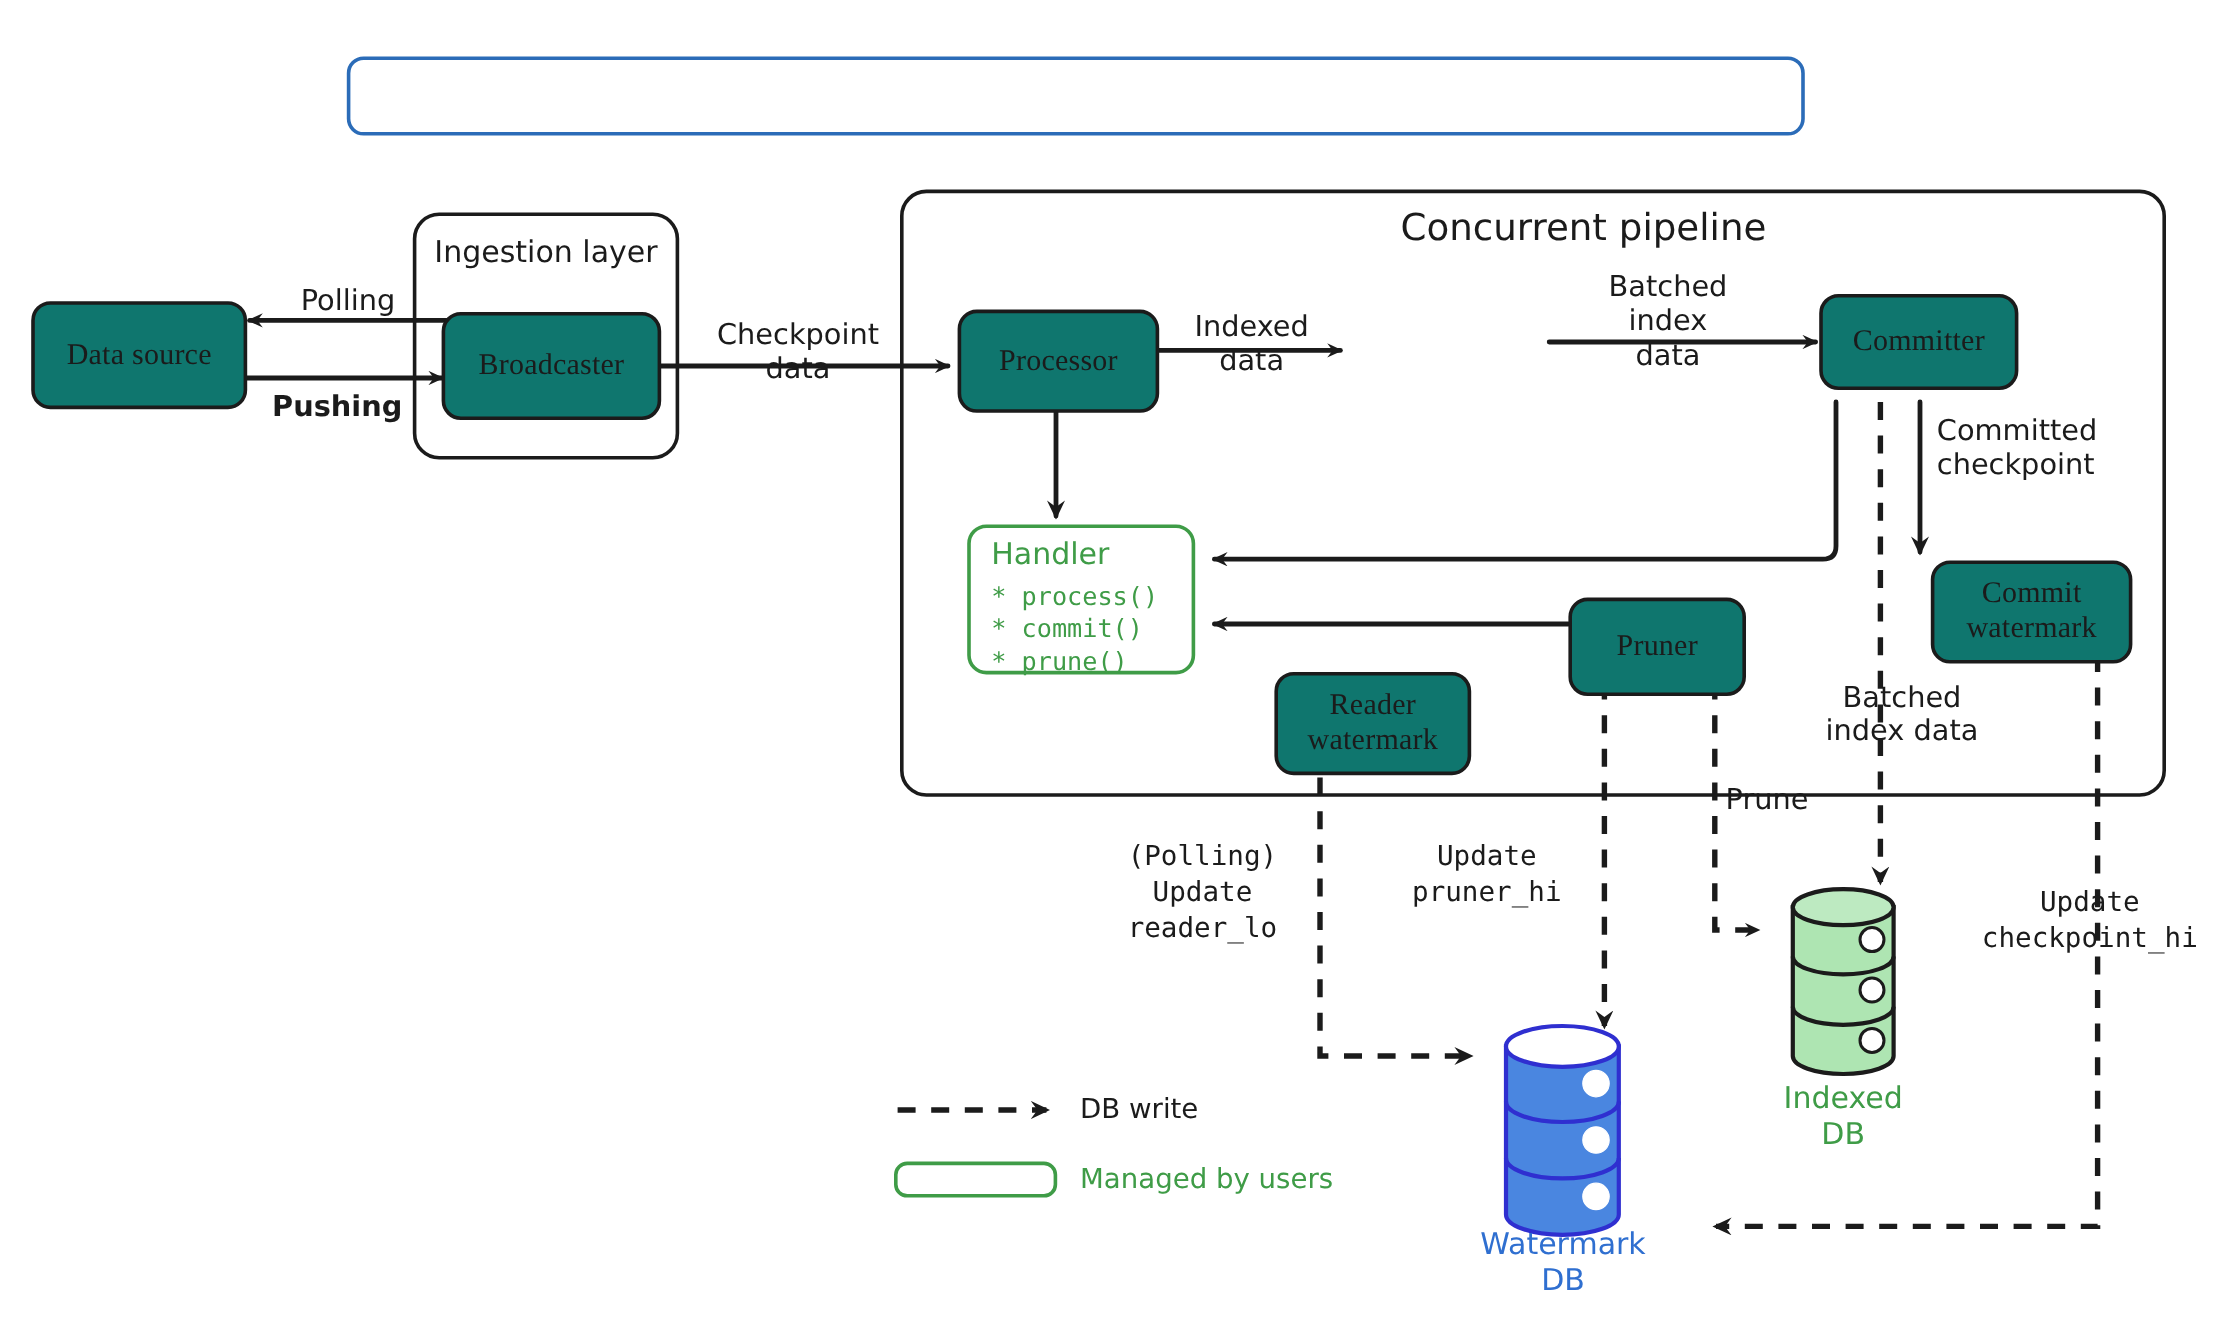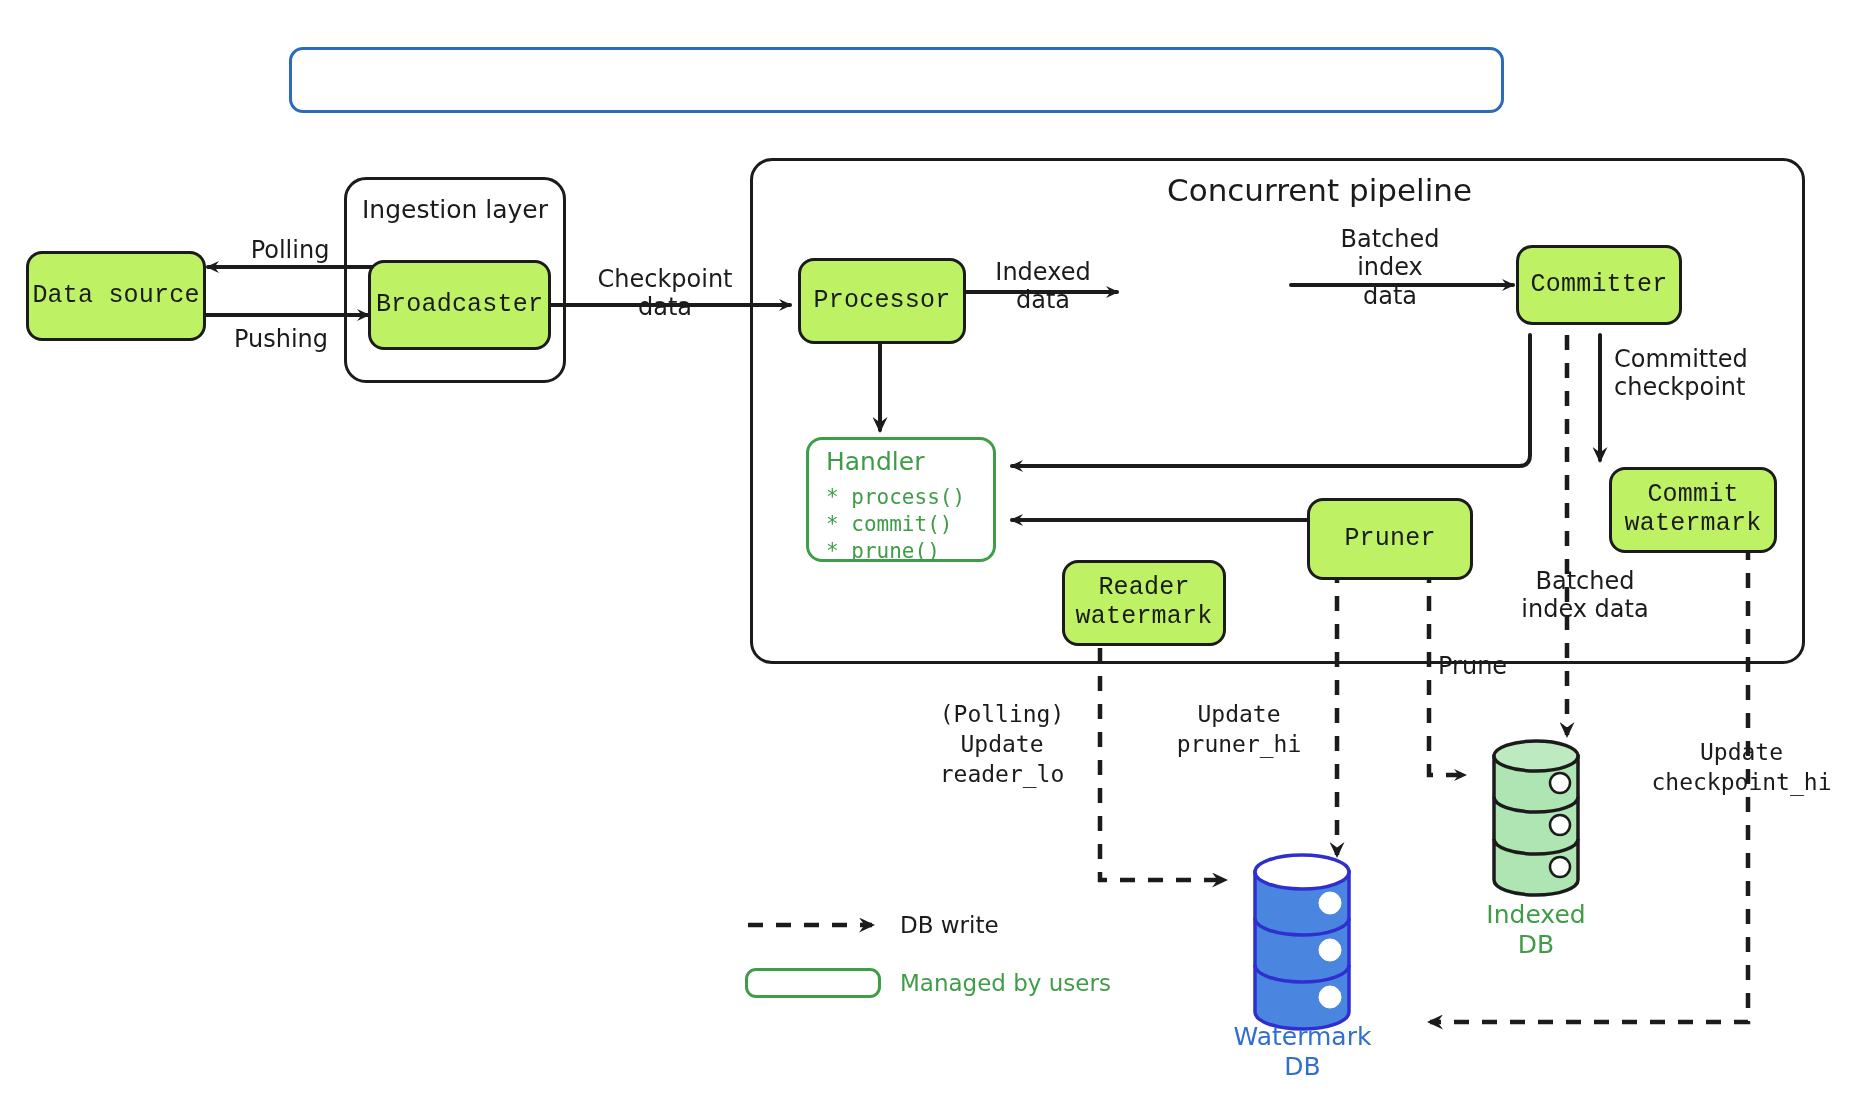--- a/index.html
+++ b/index.html
@@ -25,23 +25,23 @@
   
   .node {
     position: absolute;
     box-sizing: border-box;
     display: flex;
     align-items: center;
     justify-content: center;
     text-align: center;
     border: 3px solid #1b1b1b;
     border-radius: 16px;
-    background: #bef264;
+    background: #0f766e;
     color: #1b1b1b;
-    font-family: Liberation Mono, monospace;
+    font-family: Liberation Serif, serif;
     font-size: 25px;
     line-height: 1.15;
     letter-spacing: .2px;
     white-space: pre-line;
   }
   .group {
     position: absolute;
     box-sizing: border-box;
     border: 3px solid #1b1b1b;
     border-radius: 22px;
@@ -228,31 +228,31 @@
 
 
   <div class="node" style="left:1516px; top:245px; width:166px; height:80px;">Committer</div>
 
   <div class="node" style="left:1609px; top:467px; width:168px; height:86px;">Commit
 watermark</div>
 
   <div class="node" style="left:1062px; top:560px; width:164px; height:86px;">Reader
 watermark</div>
 
-  <div class="node" style="left:1307px; top:498px; width:166px; height:82px;text-align:right;">Pruner</div>
+  <div class="node" style="left:1307px; top:498px; width:148px; height:82px;text-align:right;">Pruner</div>
 
   <div id="handler-box"></div>
   <div id="handler-title">Handler</div>
   <div class="handler-method" style="top:485px;">* process()</div>
   <div class="handler-method" style="top:512px;">* commit()</div>
   <div class="handler-method" style="top:539px;">* prune()</div>
 
   <div class="elabel" style="left:205px; top:236px; width:170px;">Polling</div>
 
-  <div class="elabel" style="left:196px; top:325px; width:170px;">Pushing</div>
+  <div class="elabel" style="left:196px; top:325px; width:170px;font-weight:bold;">Pushing</div>
 
   <div class="elabel" style="left:570px; top:265px; width:190px;">Checkpoint
 data</div>
 
   <div class="elabel" style="left:963px; top:258px; width:160px;">Indexed
 data</div>
 
   <div class="elabel" style="left:1305px; top:225px; width:170px;">Batched
 index
 data</div>

